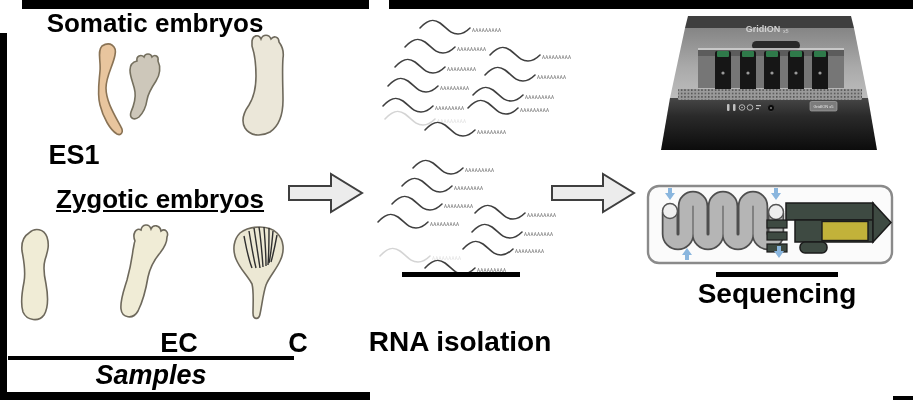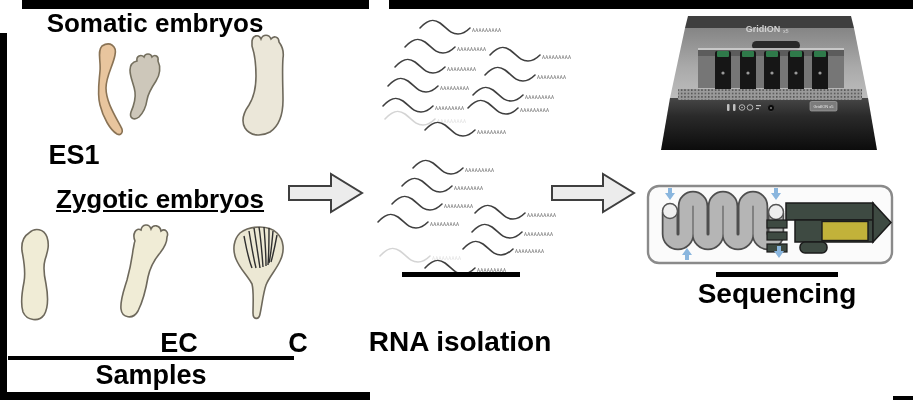--- a/index.html
+++ b/index.html
@@ -262,21 +262,21 @@
   <div class="title" style="left:10px; top:8px; width:290px;">Somatic embryos</div>
 
   <div class="itemlabel" style="left:6px;   top:140px; width:62px;">ES1</div>
 
   <div class="title" style="left:15px; top:184px; width:290px;text-decoration:underline;">Zygotic embryos</div>
 
   <div class="itemlabel" style="left:111px; top:328px; width:62px;">EC</div>
   <div class="itemlabel" style="left:230px; top:328px; width:62px;">C</div>
 
   <div class="underline" style="left:8px; top:356px; width:286px; height:4px;"></div>
-  <div class="caption" style="left:8px; top:360px; width:286px; font-size:27px;">Samples</div>
+  <div class="caption" style="left:8px; top:360px; width:286px; font-size:27px;font-style:italic;">Samples</div>
 
   <div class="underline" style="left:402px; top:272px; width:118px; height:5px;"></div>
   <div class="caption" style="left:340px; top:278px; width:240px;margin-top:48px;">RNA isolation</div>
 
   <div class="underline" style="left:716px; top:272px; width:122px; height:5px;"></div>
   <div class="caption" style="left:657px; top:278px; width:240px;">Sequencing</div>
 
 </div>
 
 </body></html>

